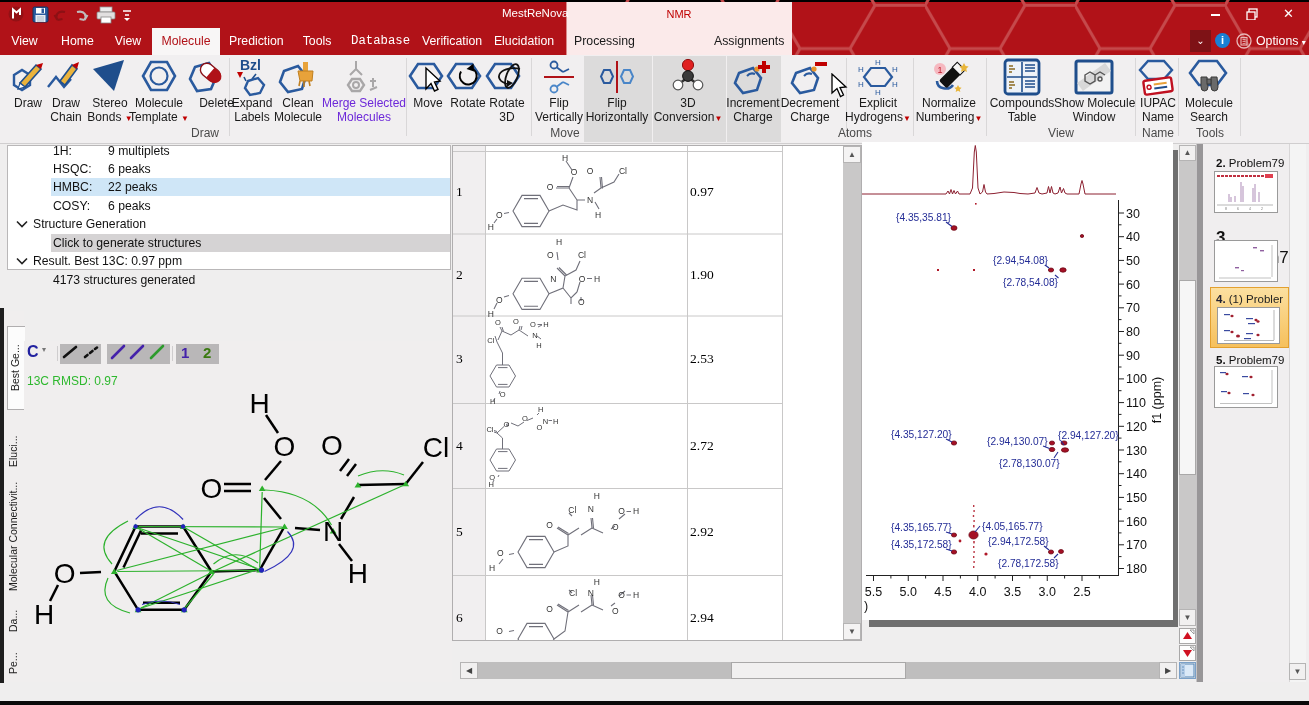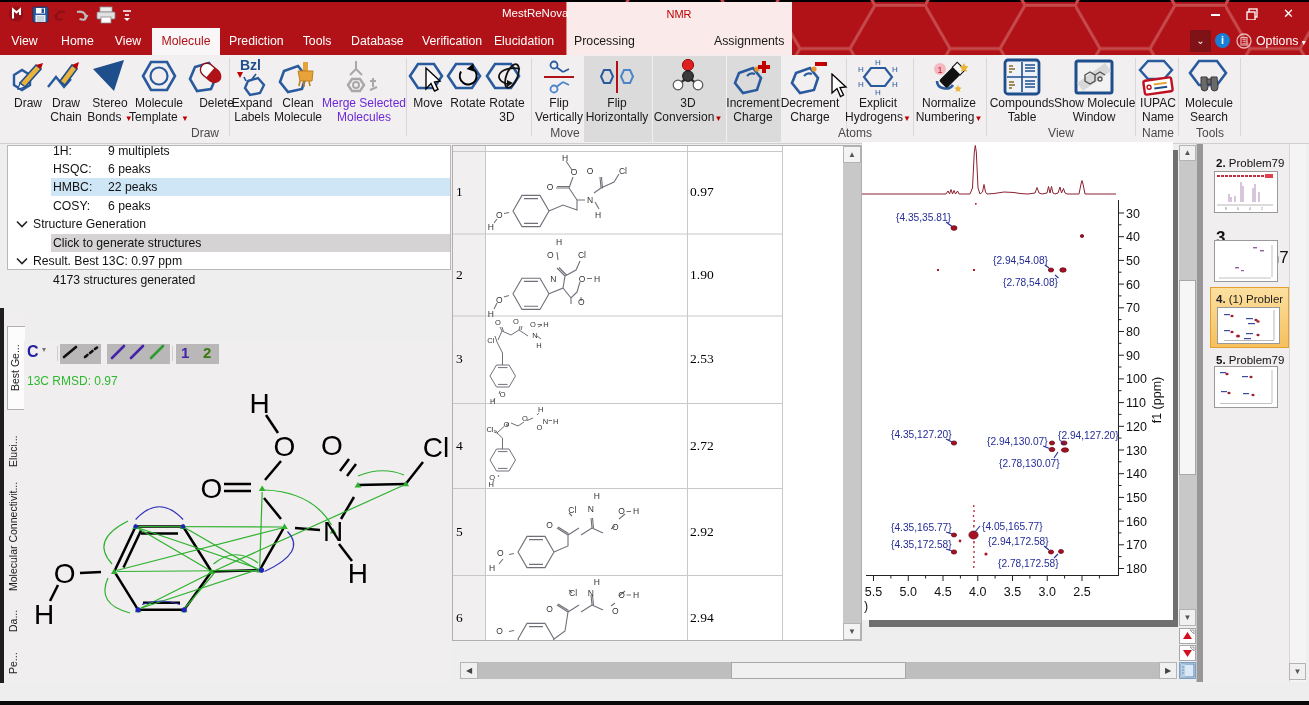--- a/index.html
+++ b/index.html
@@ -92,21 +92,21 @@
 </svg>
 </div>
 <div class="abs" style="left:502px;top:7px;width:120px;color:#fff;font-size:11.5px;">MestReNova</div>
 
 <div class="mtab" style="left:8px;width:33px;">View</div>
 <div class="mtab" style="left:57px;width:41px;">Home</div>
 <div class="mtab" style="left:113px;width:30px;">View</div>
 <div class="abs" id="moltab">Molecule</div>
 <div class="mtab" style="left:229px;width:53px;">Prediction</div>
 <div class="mtab" style="left:298px;width:38px;">Tools</div>
-<div class="mtab" style="left:351px;width:50px;">Database</div>
+<div class="mtab" style="left:351px;width:50px;font-family:Liberation Mono, monospace;">Database</div>
 <div class="mtab" style="left:421px;width:62px;">Verification</div>
 <div class="mtab" style="left:493px;width:62px;">Elucidation</div>
 <div class="mtabdark" style="left:574px;width:60px;">Processing</div>
 <div class="mtabdark" style="left:650px;width:46px;margin-top:20px;">Analysis</div>
 <div class="mtabdark" style="left:714px;width:68px;">Assignments</div>
 
 <div class="abs" style="left:1211px;top:14px;width:9px;height:2px;background:#fff;"></div>
 <svg style="position:absolute;left:1246px;top:8px;" width="12" height="12">
       <rect x="3" y="1" width="8" height="8" fill="none" stroke="#fff" stroke-width="1.3"></rect>
       <rect x="1" y="4" width="8" height="8" fill="#b11218" stroke="#fff" stroke-width="1.3"></rect>

